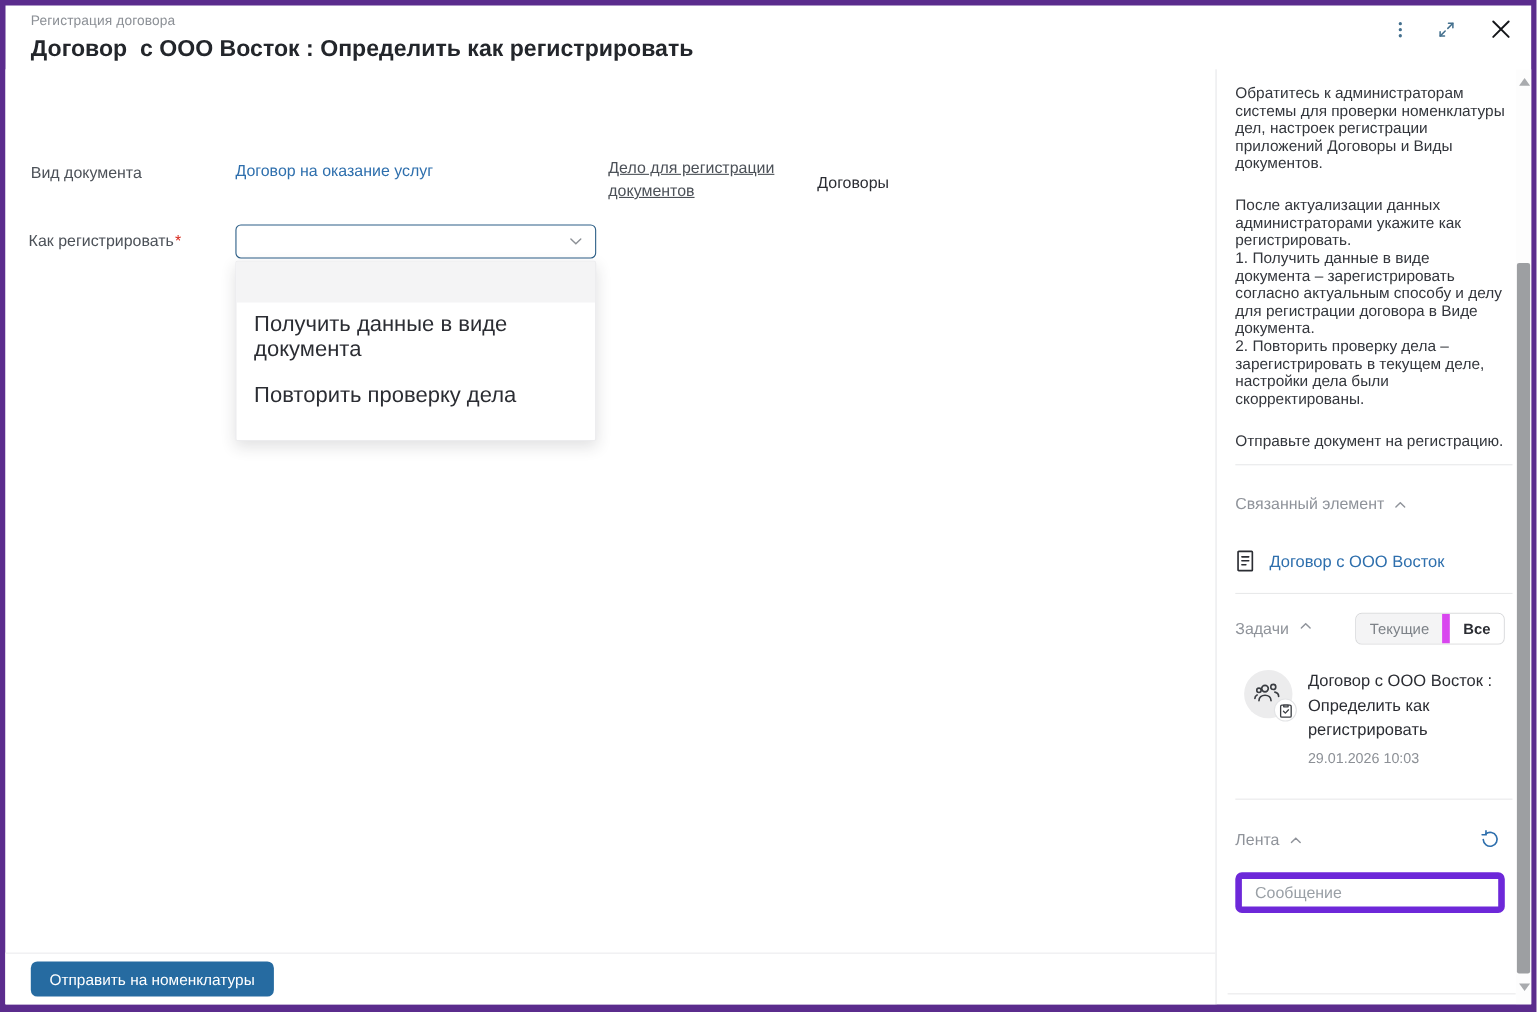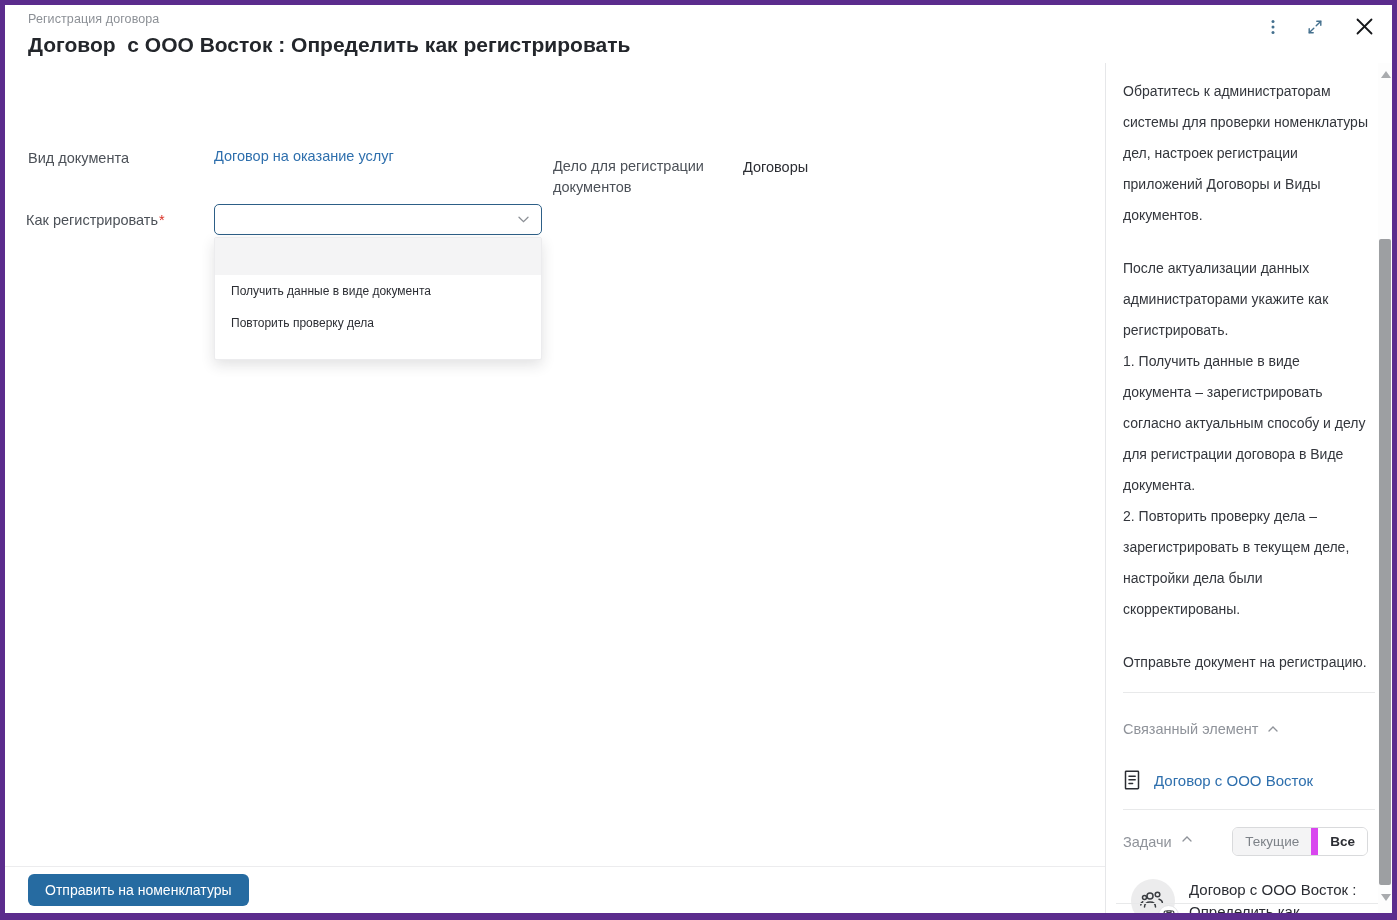--- a/index.html
+++ b/index.html
@@ -20,60 +20,60 @@
   .page-title { font-size: 21px; font-weight: 700; color: #23262b; margin-top: 7px; white-space: pre-wrap; }
   .header-actions { position: absolute; top: 8px; right: 14px; display: flex; align-items: center; gap: 24px; }
   .icon-btn { background: none; border: none; cursor: pointer; padding: 4px; display: flex; align-items: center; }
 
   
   .body-row { flex: 1; display: flex; min-height: 0; }
   .main { flex: 1; position: relative; background: #fff; }
 
   .field-label { position: absolute; font-size: 14.5px; color: #4c5158; }
   .lbl-doc-type { left: 23px; top: 87px; }
-  .lbl-case { left: 548px; top: 93px; width: 160px; line-height: 21px; }
+  .lbl-case { left: 548px; top: 80px; width: 160px; line-height: 21px; text-decoration: underline; }
   .lbl-how { left: 21px; top: 149px; }
   .req { color: #d93025; margin-left: 1px; }
   .link-value { position: absolute; left: 209px; top: 85px; font-size: 14.5px; color: #2e6fad; text-decoration: none; cursor: pointer; }
   .plain-value { position: absolute; left: 738px; top: 96px; font-size: 14.5px; color: #2b2d33; }
 
   .select-box {
     position: absolute; left: 209px; top: 141px; width: 328px; height: 31px;
     border: 1.5px solid #2d5f87; border-radius: 5px; background: #fff;
     display: flex; align-items: center; justify-content: flex-end; padding-right: 12px;
     cursor: pointer;
   }
 
   .dropdown-panel {
     position: absolute; left: 209px; top: 174px; width: 328px;
     background: #fff; border: 1px solid #ececee; border-radius: 2px;
     box-shadow: 0 5px 14px rgba(40,44,50,.14);
     padding-bottom: 20px; z-index: 5;
   }
   .dd-option-empty { height: 37px; background: #f4f4f5; cursor: pointer; }
-  .dd-option { padding: 9px 16px; font-size: 12px; color: #2b2d33; cursor: pointer; }
+  .dd-option { padding: 9px 16px; font-size: 20px; color: #2b2d33; cursor: pointer; }
   .dd-option:first-of-type { margin-top: 12px; }
 
   .main-footer {
     position: absolute; left: 0; right: 0; bottom: 0; height: 47px;
     border-top: 1px solid #ececee; background: #fff;
     display: flex; align-items: center; padding-left: 23px;
   }
   .submit-btn {
     background: #266ba1; color: #fff; border: none; border-radius: 6px;
     font-family: "Liberation Sans", sans-serif;
     font-size: 14px; padding: 8px 17px; cursor: pointer;
   }
 
   
   .sidebar {
     flex: 0 0 287px; border-left: 1px solid #e6e7e9; position: relative;
     padding: 13px 24px 0 17px; overflow: hidden; background: #fff;
   }
-  .help p { font-size: 14px; line-height: 31px; color: #33363c; }
+  .help p { font-size: 14px; line-height: 16px; color: #33363c; }
   .help .gap-after { margin-bottom: 22px; }
 
   .divider { border: none; border-top: 1px solid #e8e9ea; margin: 0 -7px 0 0; }
   .d1 { margin-top: 14px; }
 
   .section-head { display: flex; align-items: center; gap: 8px; }
   .section-title { font-size: 14.5px; color: #8f939a; }
   .chev-toggle { background: none; border: none; cursor: pointer; display: flex; padding: 2px; }
 
   .related-head { margin-top: 28px; }

